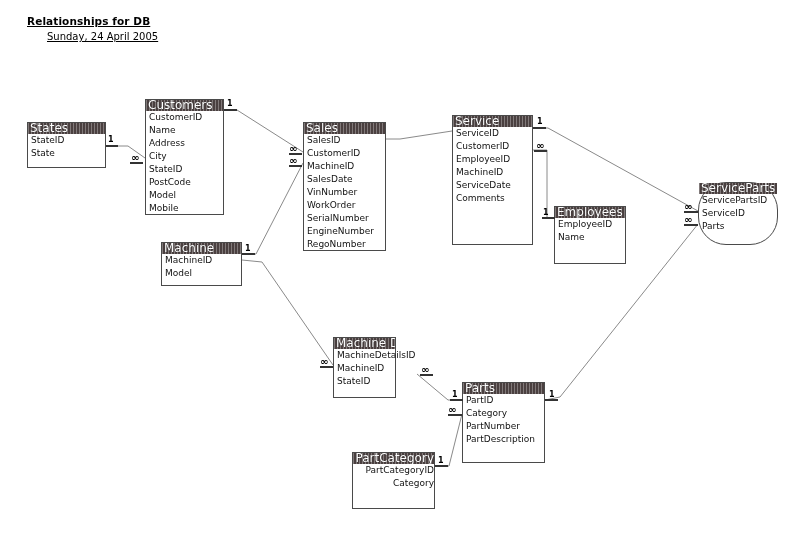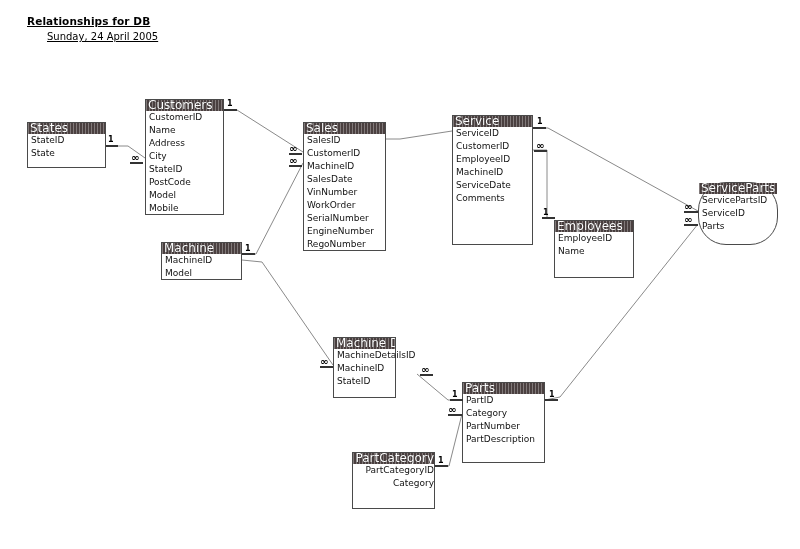--- a/index.html
+++ b/index.html
@@ -143,38 +143,38 @@
     <div class="tbl-fields">
       <div class="fld">ServiceID</div>
       <div class="fld">CustomerID</div>
       <div class="fld">EmployeeID</div>
       <div class="fld">MachineID</div>
       <div class="fld">ServiceDate</div>
       <div class="fld">Comments</div>
     </div>
   </div>
 
-  <div class="tbl" style="left:554px;top:220px;width:80px;height:58px;">
+  <div class="tbl" style="left:554px;top:206px;width:72px;height:58px;">
     <div class="tbl-title">Employees</div>
     <div class="tbl-fields">
       <div class="fld">EmployeeID</div>
       <div class="fld">Name</div>
     </div>
   </div>
 
   <div class="tbl" style="left:698px;top:182px;width:80px;height:63px;border-radius:28px;">
     <div class="tbl-title">ServiceParts</div>
     <div class="tbl-fields">
       <div class="fld">ServicePartsID</div>
       <div class="fld">ServiceID</div>
       <div class="fld">Parts</div>
     </div>
   </div>
 
-  <div class="tbl" style="left:161px;top:242px;width:81px;height:38px;">
+  <div class="tbl" style="left:161px;top:242px;width:81px;height:44px;">
     <div class="tbl-title">Machine</div>
     <div class="tbl-fields">
       <div class="fld">MachineID</div>
       <div class="fld">Model</div>
     </div>
   </div>
 
   <div class="tbl" style="left:333px;top:337px;width:63px;height:61px;">
     <div class="tbl-title">Machine Details</div>
     <div class="tbl-fields">

